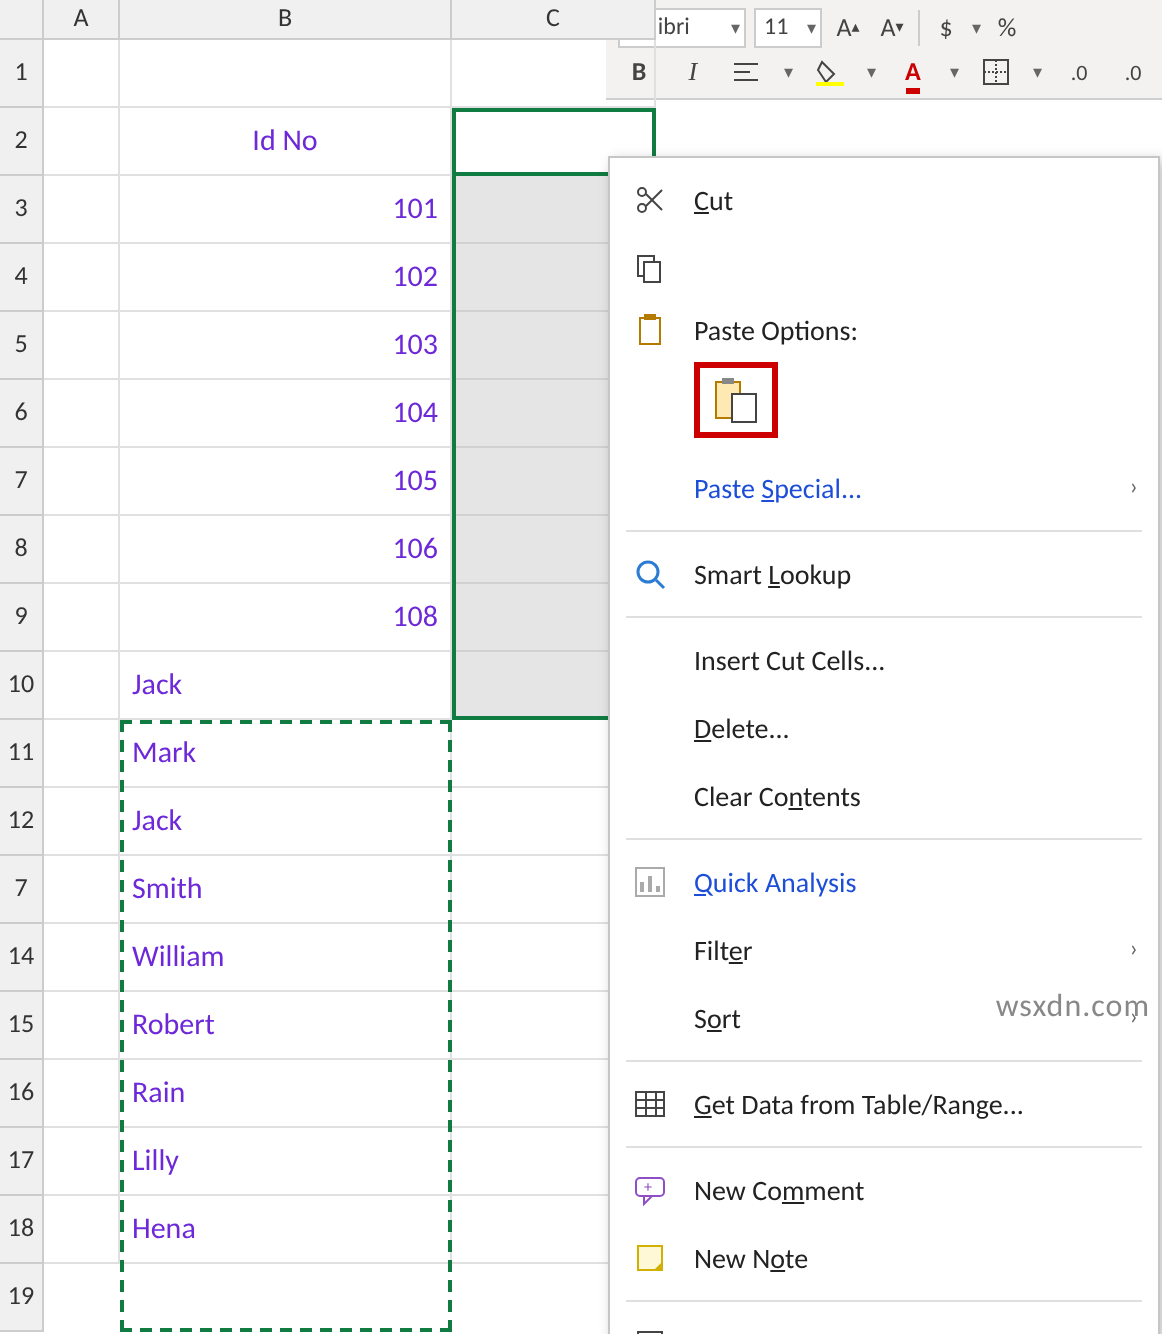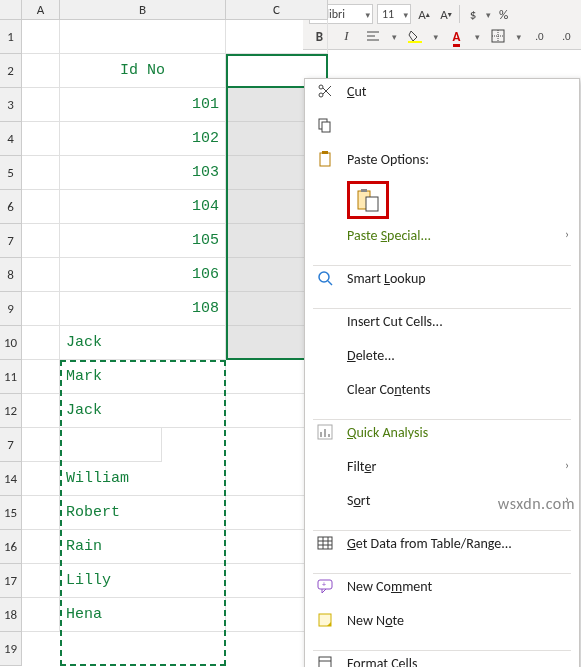--- a/index.html
+++ b/index.html
@@ -52,21 +52,21 @@
   .rowhdr{
     height:34px;border-bottom:1px solid #ccc;border-right:1px solid #ccc;
     display:flex;align-items:center;justify-content:center;
     font-size:13px;color:#333;background:#f0f0f0;
   }
   .cells{position:absolute;top:20px;left:22px;}
   .cellrow{display:flex;height:34px;}
   .cell{
     border-right:1px solid #e0e0e0;border-bottom:1px solid #e0e0e0;
     display:flex;align-items:center;padding:0 6px;
-    font-size:15px;color:#15803d;font-family:Liberation Mono, monospace;
+    font-size:15px;color:#6d28d9;
   }
   .cell.right{justify-content:flex-end;text-align:center;}
   .cell.center{justify-content:center;}
   
   .cA{width:38px;}
   .cB{width:166px;}
   .cC{width:102px;}
   
   .sel-overlay{
     position:absolute;
@@ -98,30 +98,30 @@
     position:absolute;
     left:304px; top:78px;
     width:276px;
     background:#fff;
     border:1px solid #c8c6c4;
     box-shadow:2px 2px 6px rgba(0,0,0,0.25);
     padding:4px 0;
     font-size:14px;
   }
   .ctx-item{
-    display:flex;align-items:flex-start;
+    display:flex;align-items:center;
     height:34px;
     padding:0 10px 0 10px;
     gap:12px;
     cursor:default;
     position:relative;
   }
   .ctx-item .icon{width:20px;display:flex;justify-content:center;color:#555;}
   .ctx-item .lbl{flex:1;color:#222;}
-  .ctx-item.disabled .lbl{color:#4d7c0f;}
+  .ctx-item.disabled .lbl{color:#1d4ed8;}
   .ctx-item .arrow{color:#666;font-size:12px;}
   .ctx-sep{height:1px;background:#e1dfdd;margin:4px 8px;}
   .ctx-paste-row{padding:2px 10px 8px 42px;}
   .paste-btn{
     width:42px;height:38px;border:3px solid #cc0000;
     display:inline-flex;align-items:center;justify-content:center;
     background:#fff;
   }
   .u{text-decoration:underline;}
   
@@ -270,20 +270,21 @@
         <div class="cell cB">Mark</div>
         <div class="cell cC"></div>
       </div>
     <div class="cellrow">
         <div class="cell cA"></div>
         <div class="cell cB">Jack</div>
         <div class="cell cC"></div>
       </div>
     <div class="cellrow">
         <div class="cell cA"></div>
+        <div class="cell cB">Smith</div>
         <div class="cell cC"></div>
       </div>
     <div class="cellrow">
         <div class="cell cA"></div>
         <div class="cell cB">William</div>
         <div class="cell cC"></div>
       </div>
     <div class="cellrow">
         <div class="cell cA"></div>
         <div class="cell cB">Robert</div>

